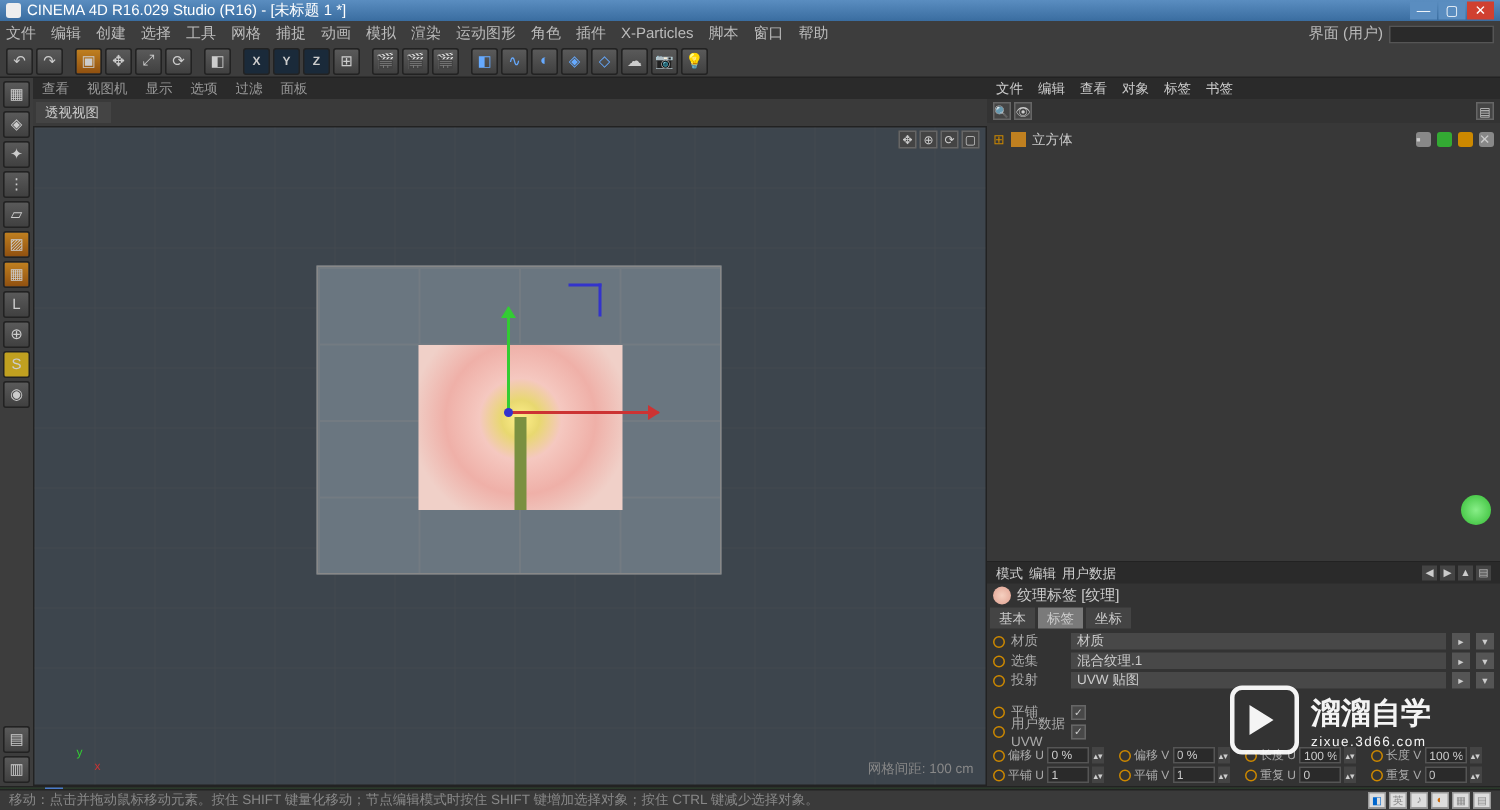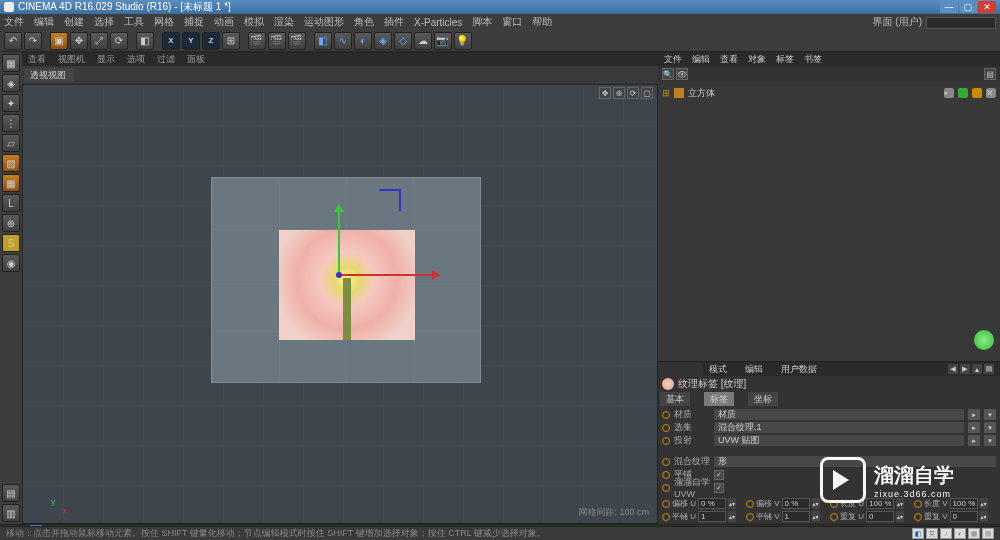--- a/index.html
+++ b/index.html
@@ -56,26 +56,26 @@
 .panel-icons { height:16px; display:flex; align-items:center; padding:0 4px; gap:2px; }
 .panel-icons .pi { width:12px; height:12px; background:#444; border:1px solid #666; font-size:8px; display:flex; align-items:center; justify-content:center; }
 .obj-tree { flex:1; background:#383838; padding:4px; min-height:180px; }
 .obj-row { display:flex; align-items:center; gap:4px; font-size:9px; height:14px; }
 .obj-row .cube-icn { width:10px; height:10px; background:#c08020; }
 .obj-row .tag { width:10px; height:10px; background:#888; border-radius:2px; }
 .obj-row .tag.g { background:#3a3; }
 .obj-row .tag.o { background:#c80; }
 
 .attr-panel { background:#333; border-top:1px solid #222; }
-.attr-header { height:14px; background:#2a2a2a; display:flex; align-items:center; padding:0 6px; gap:18px; font-size:9px;margin-left:45px; }
+.attr-header { height:14px; background:#2a2a2a; display:flex; align-items:center; padding:0 6px; gap:4px; font-size:9px; }
 .attr-header .r { margin-left:auto; display:flex; gap:2px; }
 .attr-header .r span { width:10px; height:10px; background:#444; font-size:7px; display:flex; align-items:center; justify-content:center; }
 .attr-title { height:16px; display:flex; align-items:center; padding:0 4px; gap:4px; }
 .attr-title .icn { width:12px; height:12px; background:radial-gradient(#f5d0c0,#e0a090); border-radius:50%; }
-.attr-tabs2 { height:14px; display:flex; gap:14px; padding:0 2px; }
+.attr-tabs2 { height:14px; display:flex; gap:2px; padding:0 2px; }
 .attr-tabs2 span { padding:1px 6px; background:#444; font-size:9px; }
 .attr-tabs2 span.active { background:#7a7a7a; }
 .attr-section { padding:2px 4px; }
 .attr-sec-h { height:13px; background:#555; padding:0 4px; font-size:9px; display:flex; align-items:center; }
 .attr-row { display:flex; align-items:center; height:13px; gap:4px; font-size:9px; padding:1px 0; }
 .attr-row .dot { width:8px; height:8px; border:1px solid #c80; border-radius:50%; }
 .attr-row .lbl { width:36px; color:#aaa; }
 .attr-row .val { flex:1; background:#484848; height:11px; padding:0 4px; display:flex; align-items:center; }
 .attr-row .chk { width:10px; height:10px; background:#484848; border:1px solid #666; display:flex; align-items:center; justify-content:center; font-size:7px; }
 .attr-row .iconbtn { width:12px; height:11px; background:#555; display:flex; align-items:center; justify-content:center; font-size:7px; }
@@ -289,31 +289,26 @@
             <span class="dot"></span>
             <span class="lbl">投射</span>
             <div class="val">UVW 贴图</div>
             <span class="iconbtn">▸</span>
             <span class="iconbtn">▾</span>
           </div>
         </div>
       <div class="attr-section" id="attr-rows2" style="margin-top:4px">
           <div class="attr-row">
             <span class="dot"></span>
-            <span class="lbl">混合纹理</span>
-            <span class="val">形</span>
-          </div>
-          <div class="attr-row">
-            <span class="dot"></span>
             <span class="lbl">平铺</span>
             <span class="chk">✓</span>
           </div>
           <div class="attr-row">
             <span class="dot"></span>
-            <span class="lbl">溜溜自学 UVW</span>
+            <span class="lbl">用户数据 UVW</span>
             <span class="chk">✓</span>
           </div>
         </div>
       <div class="attr-grid" id="attr-grid">
           <div class="cell">
             <span class="dot"></span>
             <span class="lbl">偏移 U</span>
             <input value="0 %" style="">
             <span class="sp">▴▾</span>
           </div>

